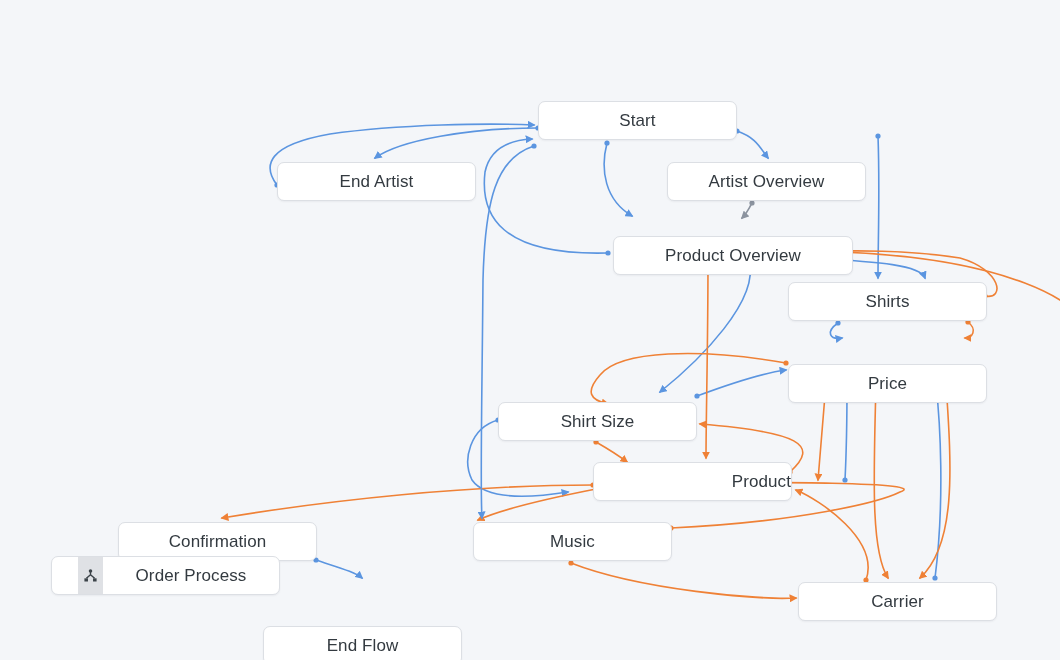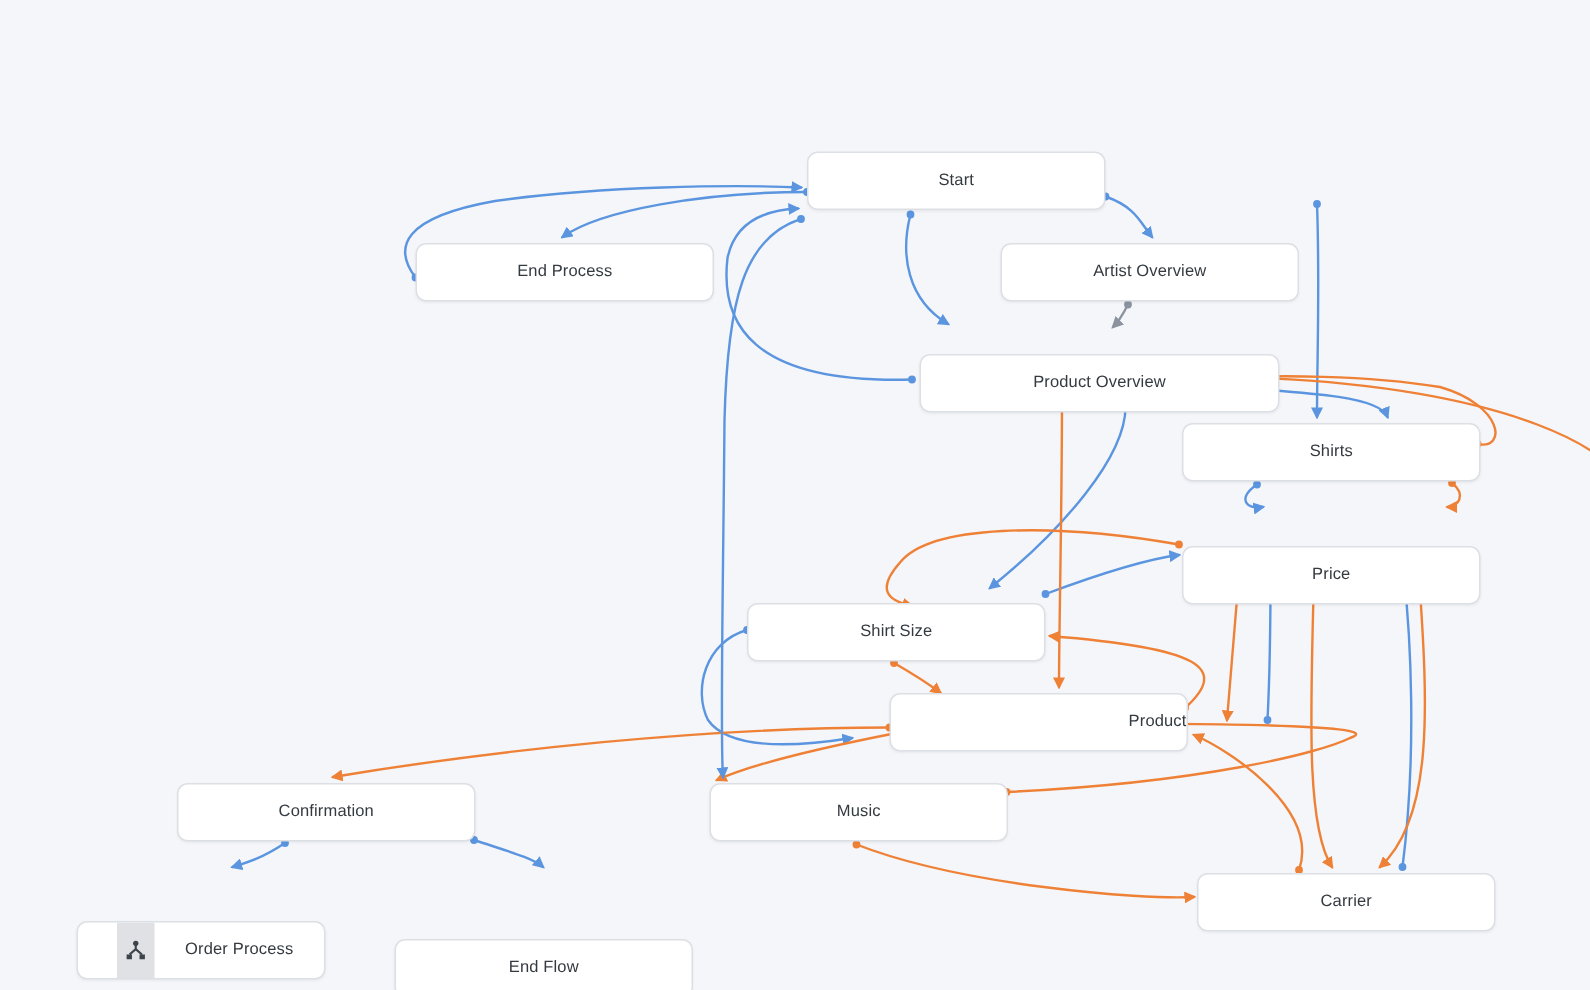--- a/index.html
+++ b/index.html
@@ -35,21 +35,21 @@
     border: 1px solid #dcdfe4;
     border-radius: 7px;
     box-shadow: 0 1px 2px rgba(16,24,40,0.05);
     display: flex;
     align-items: center;
     justify-content: center;
     z-index: 5;
     overflow: hidden;
   }
   .node-label {
-    font-size: 11px;
+    font-size: 17px;
     color: #333a40;
     letter-spacing: 0.1px;
     line-height: 1;
     white-space: nowrap;
   }
   .node.has-icon {
     justify-content: flex-start;
   }
   .node-icon {
     width: 25px;
@@ -153,21 +153,21 @@
   </svg>
 
   <div id="nodes-layer">
   <div class="node" style="left: 538px; top: 101px; width: 199px; height: 39px;">
 
     <span class="node-label">Start</span>
   </div>
 
   <div class="node" style="left: 277px; top: 162px; width: 199px; height: 39px;">
 
-    <span class="node-label">End Process</span>
+    <span class="node-label">End Artist</span>
   </div>
 
   <div class="node" style="left: 667px; top: 162px; width: 199px; height: 39px;">
 
     <span class="node-label">Artist Overview</span>
   </div>
 
   <div class="node" style="left: 613px; top: 236px; width: 240px; height: 39px;">
 
     <span class="node-label">Product Overview</span>
@@ -196,21 +196,21 @@
   <div class="node" style="left: 118px; top: 522px; width: 199px; height: 39px;">
 
     <span class="node-label">Confirmation</span>
   </div>
 
   <div class="node" style="left: 473px; top: 522px; width: 199px; height: 39px;">
 
     <span class="node-label">Music</span>
   </div>
 
-  <div class="node has-icon" style="left: 51px; top: 614px; width: 166px; height: 39px; padding-left: 26px;">
+  <div class="node has-icon" style="left: 51px; top: 556px; width: 229px; height: 39px; padding-left: 26px;">
     <span class="node-icon">
       <svg width="15" height="15" viewBox="0 0 16 16" xmlns="http://www.w3.org/2000/svg">
         <path d="M8 4.2 L8 7.2 M8 7.2 L3.6 11 M8 7.2 L12.4 11" stroke="#3c4349" stroke-width="1.5" fill="none"></path>
         <circle cx="8" cy="3.1" r="1.9" fill="#3c4349"></circle>
         <rect x="1.5" y="11" width="3.8" height="3.4" fill="#3c4349"></rect>
         <rect x="10.7" y="11" width="3.8" height="3.4" fill="#3c4349"></rect>
       </svg>
     </span>
     <span class="node-label">Order Process</span>
   </div>

